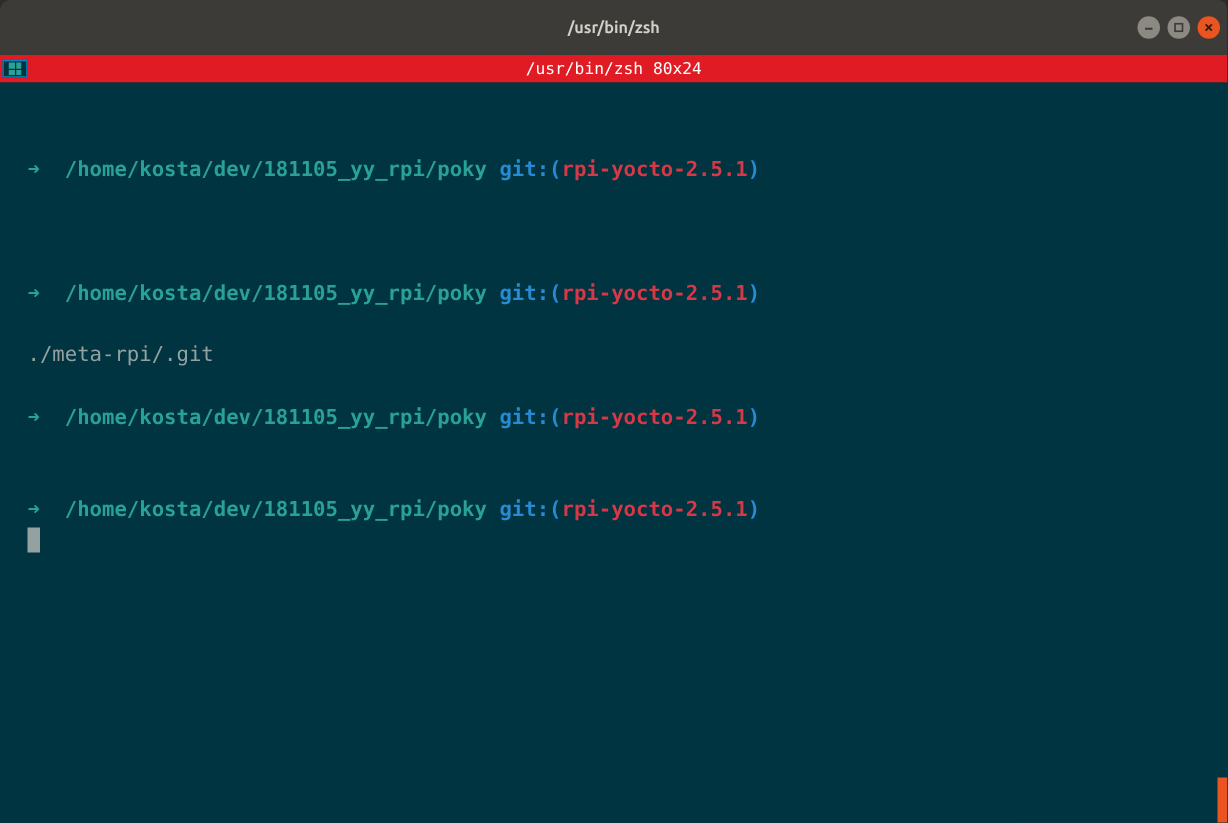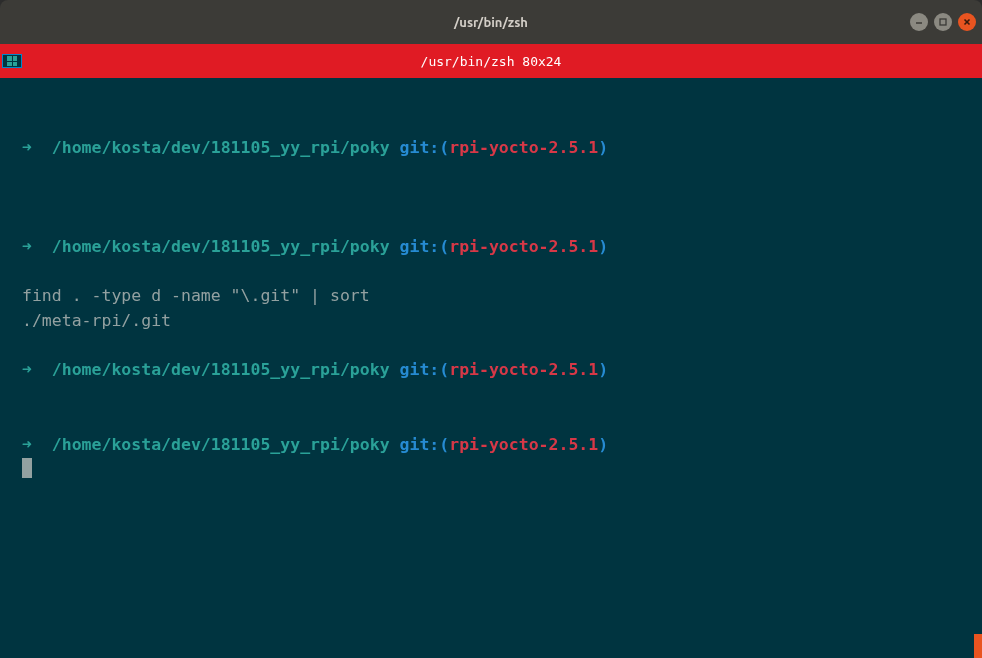--- a/index.html
+++ b/index.html
@@ -54,21 +54,21 @@
       background: #8b8981;
     }
     .btn-max {
       background: #8b8981;
     }
     .btn-close {
       background: #e95420;
       color: #3a1a0c;
     }
     .tab-bar {
-      height: 34px;
+      height: 22px;
       background: #e01b24;
       display: flex;
       align-items: center;
       position: relative;
     }
     .tab-indicator {
       width: 20px;
       height: 14px;
       margin-left: 2px;
       display: flex;
@@ -198,21 +198,20 @@
   <div class="line"><span class="arrow">➜</span>  <span class="path">/home/kosta/dev/181105_yy_rpi/poky</span> <span class="git-label">git:</span><span class="paren">(</span><span class="branch">rpi-yocto-2.5.1</span><span class="paren">)</span></div>
 
   <div class="blank"></div>
   <div class="blank"></div>
   <div class="blank"></div>
 
   <div class="line"><span class="arrow">➜</span>  <span class="path">/home/kosta/dev/181105_yy_rpi/poky</span> <span class="git-label">git:</span><span class="paren">(</span><span class="branch">rpi-yocto-2.5.1</span><span class="paren">)</span></div>
 
   <div class="blank"></div>
 
-  <div class="line">find . -type d -name "\.git" | sort</div>
   <div class="line">./meta-rpi/.git</div>
 
   <div class="blank"></div>
 
   <div class="line"><span class="arrow">➜</span>  <span class="path">/home/kosta/dev/181105_yy_rpi/poky</span> <span class="git-label">git:</span><span class="paren">(</span><span class="branch">rpi-yocto-2.5.1</span><span class="paren">)</span></div>
 
   <div class="blank"></div>
   <div class="blank"></div>
 
   <div class="line"><span class="arrow">➜</span>  <span class="path">/home/kosta/dev/181105_yy_rpi/poky</span> <span class="git-label">git:</span><span class="paren">(</span><span class="branch">rpi-yocto-2.5.1</span><span class="paren">)</span></div>

